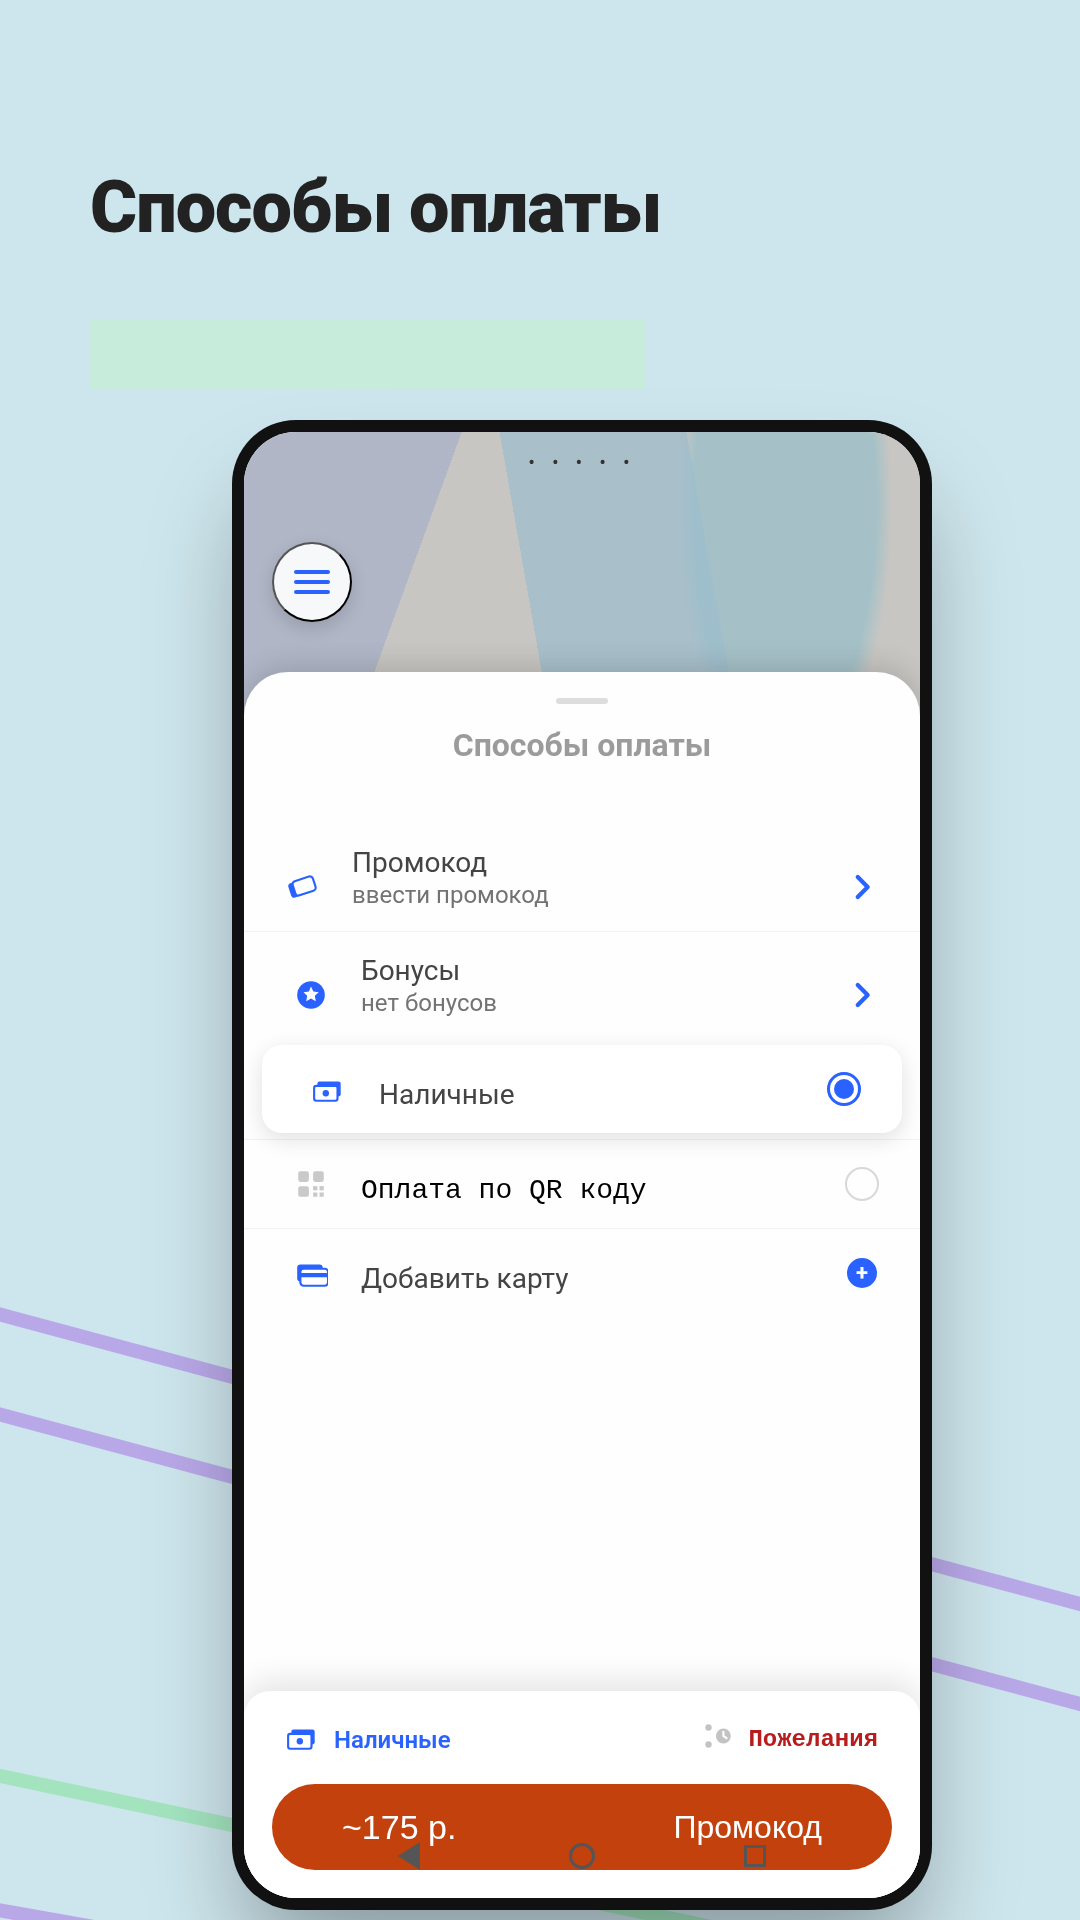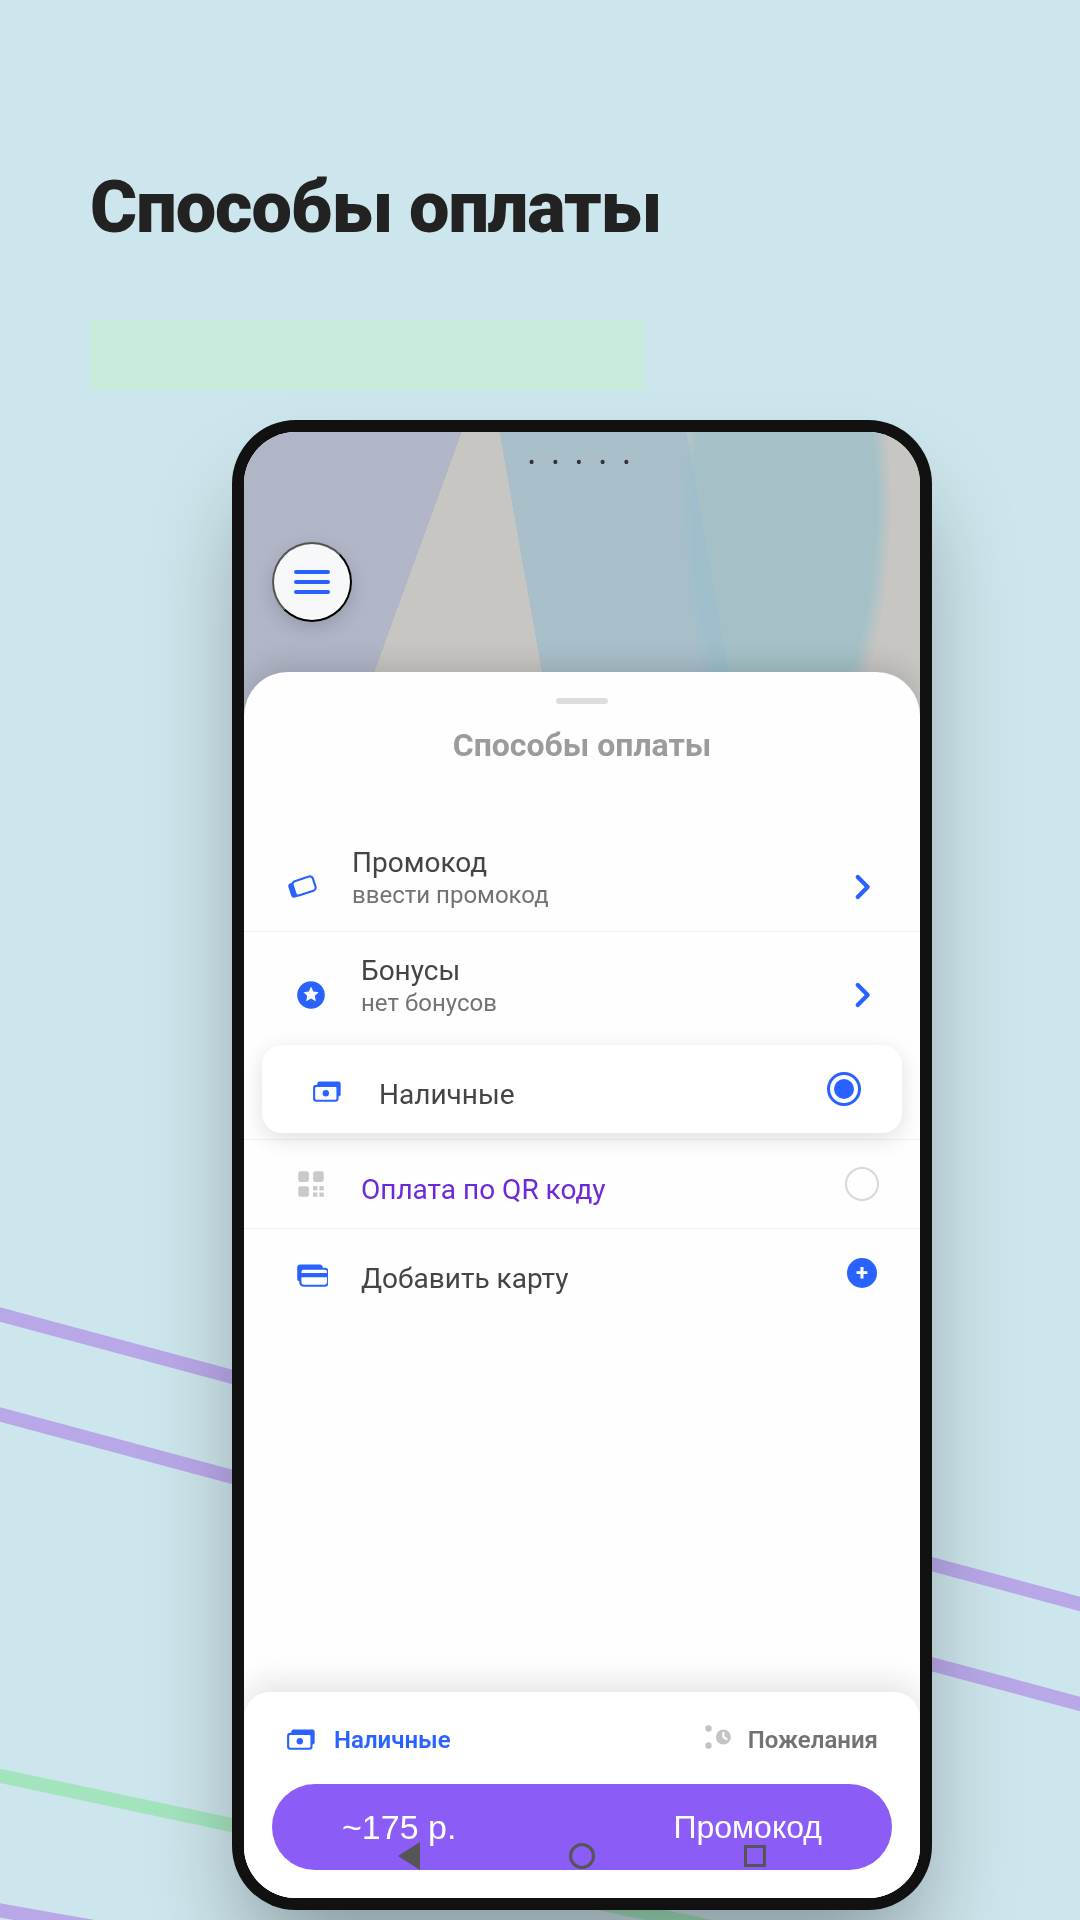--- a/index.html
+++ b/index.html
@@ -184,21 +184,21 @@
 
   .chevron svg { stroke:#2962ff; }
 
   .row.card {
     background:#fff;
     margin: 6px 18px;
     border-radius:20px;
     border-top:none !important;
     box-shadow: 0 6px 22px rgba(0,0,0,.12);
   }
-  .row.disabled .title { color:#6d28d9; }
+  .row.disabled .title { color:#000000;font-family:Liberation Mono, monospace; }
   .row.disabled .leading { color:#c9c9c9; }
 
   .radio {
     width:34px; height:34px; border-radius:50%;
     border:3px solid #2962ff;
     position:relative;
   }
   .radio.selected::after{
     content:""; position:absolute; inset:4px;
     background:#2962ff; border-radius:50%;
@@ -224,24 +224,24 @@
   }
   .footer-row{
     display:flex; justify-content:space-between; align-items:center;
     padding: 6px 14px 24px;
   }
   .footer-item{
     display:flex; align-items:center; gap:14px;
     font-size:24px; font-weight:600;
   }
   .footer-item.primary{ color:#2962ff; }
-  .footer-item.muted{ color:#737373; }
+  .footer-item.muted{ color:#b91c1c;font-family:Liberation Mono, monospace; }
   .order-btn{
     width:100%;
-    background:#8b5cf6;
+    background:#c2410c;
     color:#fff;
     border:none;
     border-radius:48px;
     height:86px;
     display:flex; align-items:center; justify-content:space-between;
     padding: 0 70px 0 70px;
     font-size:32px;
     font-weight:500;
   }
   .order-btn .price{ font-size:34px; }

